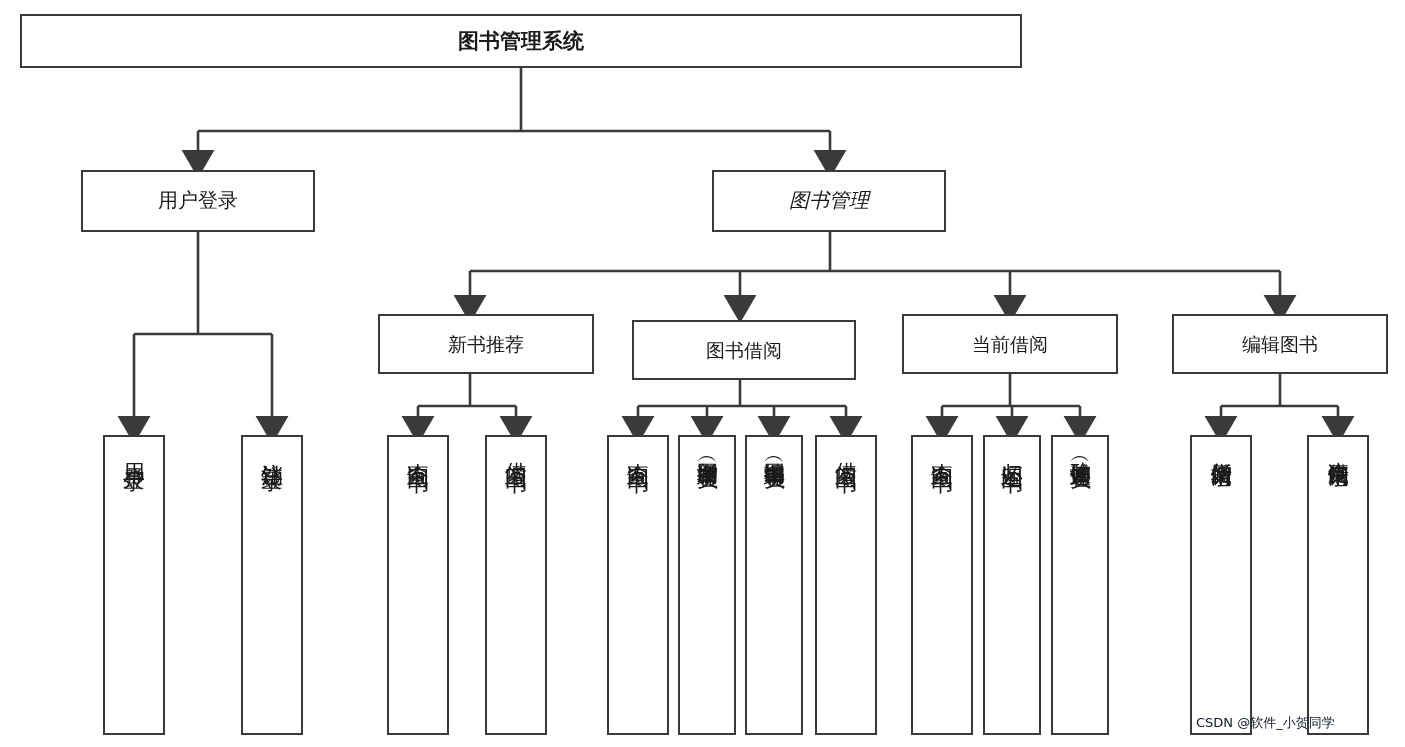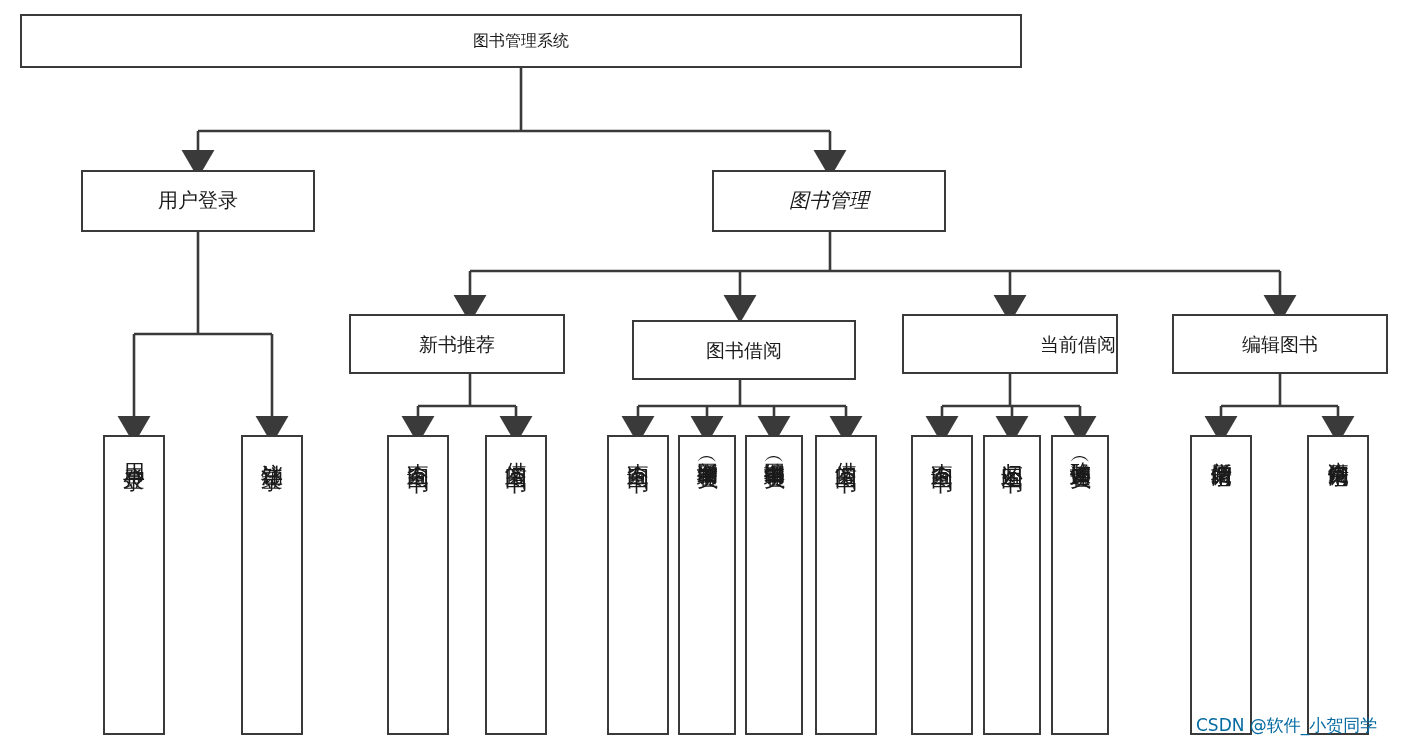--- a/index.html
+++ b/index.html
@@ -35,21 +35,21 @@
     justify-content: center;
     color: #1a1a1a;
     z-index: 3;
   }
   .node .lbl {
     display: block;
     text-align: center;
     line-height: 1.18;
     white-space: nowrap;
   }
-  .node.root .lbl { font-size: 16px; }
+  .node.root .lbl { font-size: 21px; font-weight: bold; }
   .node.lvl2 .lbl { font-size: 20px; }
   .node.lvl3 .lbl { font-size: 19px; }
 
   .node.leaf {
     align-items: flex-start;
     justify-content: center;
     padding-top: 8px;
   }
   .node.leaf .lbl {
     writing-mode: vertical-rl;
@@ -57,22 +57,22 @@
     font-size: 22px;
     letter-spacing: 3px;
     line-height: 1;
   }
   .node.leaf.tall .lbl {
     font-size: 21px;
     letter-spacing: 1px;
   }
   .watermark {
     position: absolute;
-    font-size: 17px;
-    color: #0369a1;
+    font-size: 13px;
+    color: #0f172a;
     white-space: nowrap;
     z-index: 6;
   }
 </style>
 </head>
 <body>
 
 <div id="canvas">
 
   <svg id="wires" viewBox="0 0 1405 747" xmlns="http://www.w3.org/2000/svg">
@@ -129,27 +129,27 @@
     <span class="lbl">图书管理系统</span>
   </div>
 
   <div class="node lvl2" style="left: 81px; top: 170px; width: 234px; height: 62px;">
     <span class="lbl">用户登录</span>
   </div>
   <div class="node lvl2" style="left: 712px; top: 170px; width: 234px; height: 62px; font-style: italic;">
     <span class="lbl">图书管理</span>
   </div>
 
-  <div class="node lvl3" style="left: 349px; top: 314px; width: 216px; height: 60px;">
+  <div class="node lvl3" style="left: 378px; top: 314px; width: 216px; height: 60px;">
     <span class="lbl">新书推荐</span>
   </div>
   <div class="node lvl3" style="left: 632px; top: 320px; width: 224px; height: 60px;">
     <span class="lbl">图书借阅</span>
   </div>
-  <div class="node lvl3" style="left: 902px; top: 314px; width: 216px; height: 60px; justify-content: flex-end;">
+  <div class="node lvl3" style="left: 902px; top: 314px; width: 216px; height: 60px;">
     <span class="lbl">当前借阅</span>
   </div>
   <div class="node lvl3" style="left: 1172px; top: 314px; width: 216px; height: 60px;">
     <span class="lbl">编辑图书</span>
   </div>
 
   <div class="node leaf" style="left: 103px; top: 435px; width: 62px; height: 300px;">
     <span class="lbl">用户登录</span>
   </div>
   <div class="node leaf" style="left: 241px; top: 435px; width: 62px; height: 300px;">

